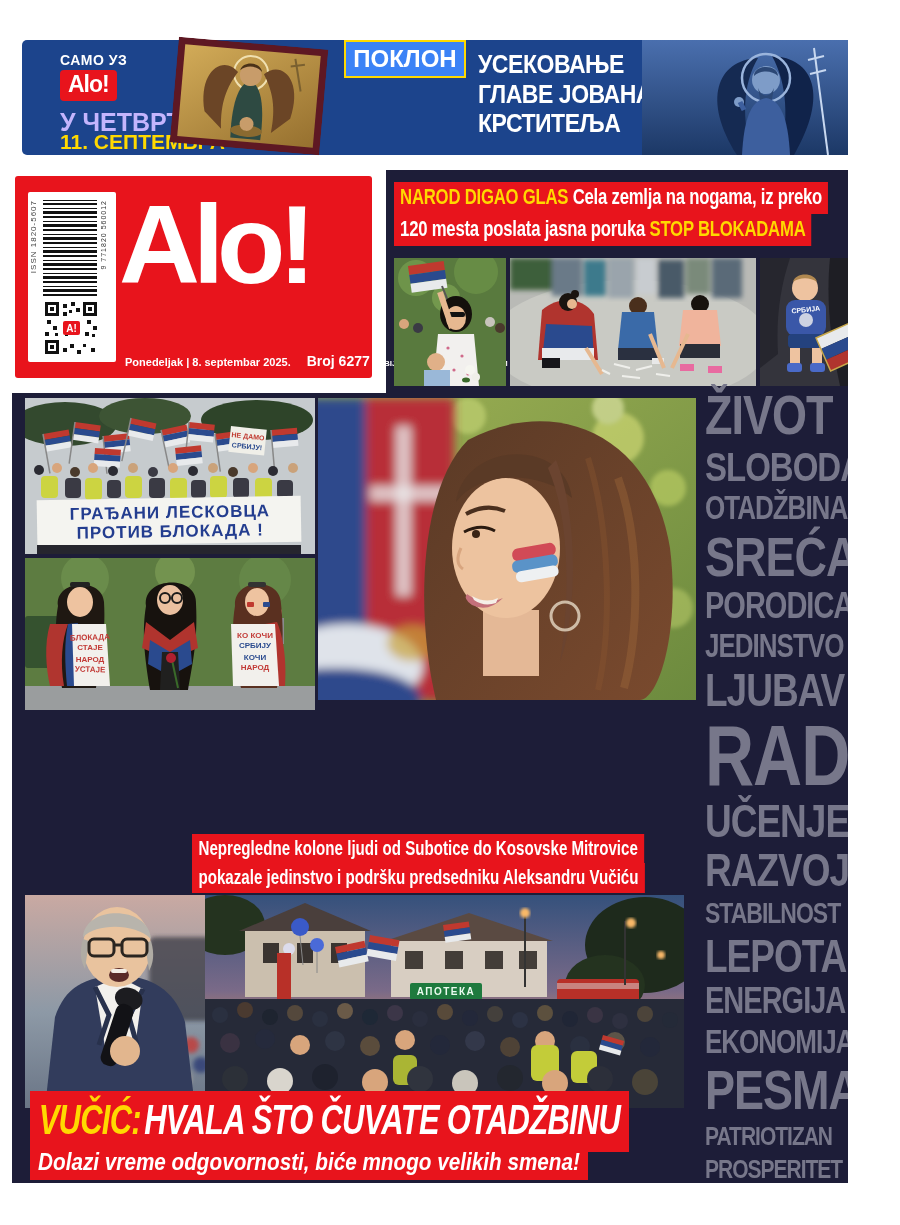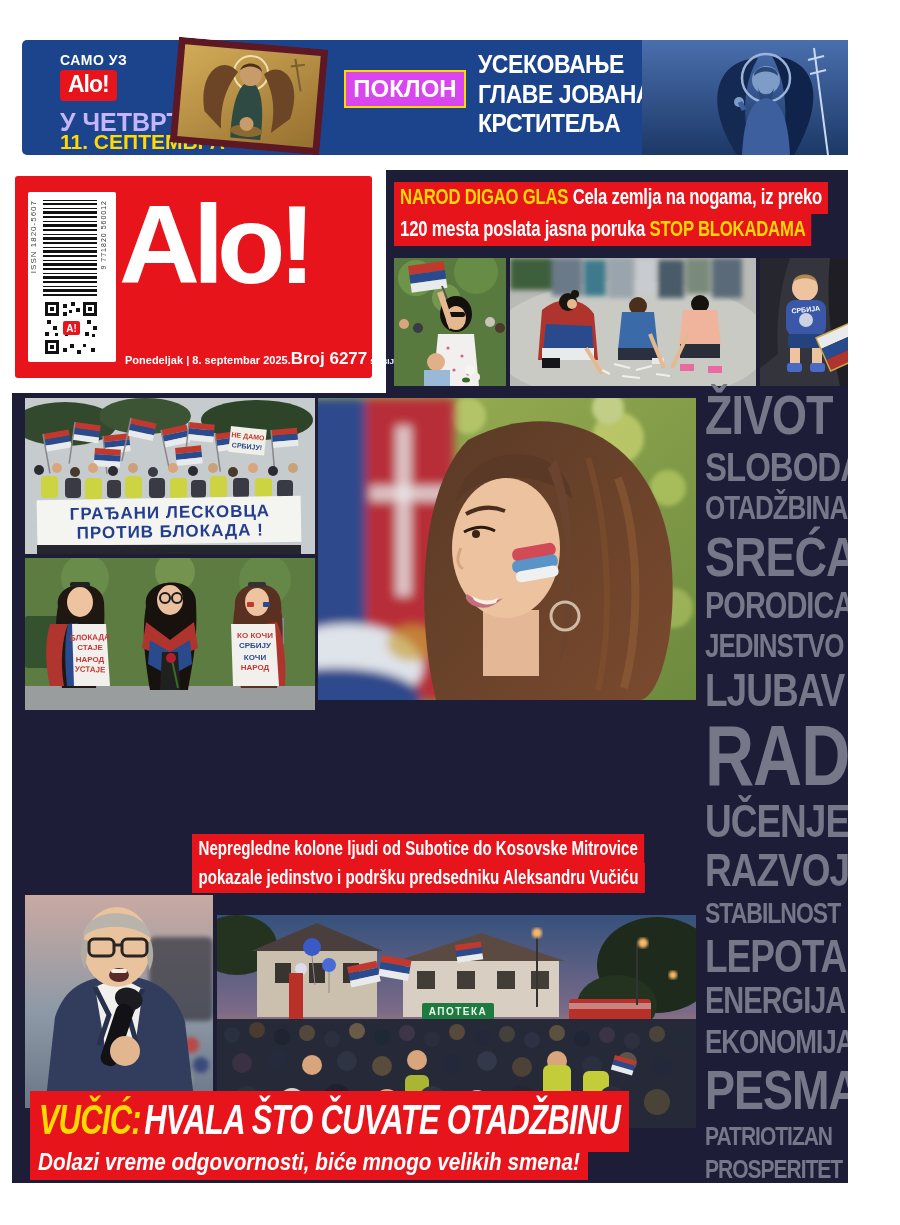--- a/index.html
+++ b/index.html
@@ -11,40 +11,40 @@
   svg text{font-family:"Liberation Sans",sans-serif;font-weight:bold;}
 
   
   .promo{left:22px;top:40px;width:856px;height:115px;background:#1c448c;border-radius:5px;}
   .promo .samo{left:38px;top:12px;color:#fff;font-size:14px;font-weight:bold;letter-spacing:.5px;}
   .promo .alobox{left:38px;top:30px;background:#e8141c;color:#fff;font-weight:bold;font-size:23px;
                  padding:1px 8px 3px;border-radius:4px;letter-spacing:-1px;}
   .promo .day{left:38px;top:68px;color:#c4b5fd;font-size:25px;font-weight:bold;}
   .promo .date{left:38px;top:90px;color:#ffd900;font-size:21px;font-weight:bold;}
   .promo .icon-left{left:152px;top:3px;width:150px;height:106px;transform:rotate(5deg);}
-  .promo .gift1{left:322px;top:30px;width:118px;height:34px;background:#d946ef;border:2px solid #ffd900;
+  .promo .gift1{left:322px;top:0;width:118px;height:34px;background:#3b82f6;border:2px solid #ffd900;
                 color:#fff;font-size:24px;font-weight:bold;display:flex;align-items:center;justify-content:center;}
   .promo .gift2{left:322px;top:60px;width:118px;height:34px;background:#ffd900;border:2px solid #e8141c;
                 color:#e8141c;font-size:24px;font-weight:bold;display:flex;align-items:center;justify-content:center;}
   .promo .ptitle{left:456px;top:10px;color:#fff;font-weight:bold;font-size:25px;line-height:1.18;
                  letter-spacing:-.5px;transform:scaleX(.92);transform-origin:left top;white-space:nowrap;}
   .promo .icon-right{right:0;top:0;width:236px;height:115px;border-radius:0 5px 5px 0;overflow:hidden;}
 
   
   .navy{left:12px;top:170px;width:851px;height:1013px;background:#1d1d38;}
   .mast-frame{left:12px;top:170px;width:374px;height:223px;background:#ffffff;}
   .masthead{left:15px;top:176px;width:357px;height:202px;background:#e8141c;border-radius:3px;}
   .barcode-panel{left:13px;top:16px;width:88px;height:170px;background:#fff;border-radius:2px;}
   .issn{left:1px;top:8px;font-size:8px;color:#444;writing-mode:vertical-rl;transform:rotate(180deg);letter-spacing:1px;}
   .bars{left:15px;top:8px;width:54px;height:96px;
         background:repeating-linear-gradient(0deg,#111 0 2px,#fff 2px 4px,#111 4px 7px,#fff 7px 9px,#111 9px 10px,#fff 10px 13px);}
   .bcnum{left:72px;top:8px;font-size:7px;color:#333;writing-mode:vertical-rl;transform:rotate(180deg);letter-spacing:1px;}
   .alo-logo{left:104px;top:2px;color:#fff;font-size:112px;font-weight:bold;letter-spacing:-7px;line-height:1.2;}
   .mastline{left:110px;bottom:9px;color:#fff;font-size:11px;font-weight:bold;white-space:nowrap;}
-  .mastline .issue{font-size:17px;text-align:right;}
+  .mastline .issue{font-size:14px;margin-left:16px;text-align:right;}
   .mastline .price{font-size:8px;font-weight:bold;}
 
   
   .kickline{position:absolute;background:#e8141c;color:#fff;font-weight:bold;font-size:22px;
             padding:2px 8px 4px;white-space:nowrap;transform:scaleX(.76);transform-origin:left top;letter-spacing:-.3px;}
   .yellow{color:#ffd900;}
 
   
   .headline{left:24px;top:700px;width:680px;height:128px;color:#fff;}
   .headline span{display:inline-block;white-space:nowrap;font-size:100px;font-weight:bold;letter-spacing:-5px;
@@ -597,21 +597,21 @@
       <ellipse cx="94" cy="80" rx="10" ry="7" fill="#5a2a28"></ellipse>
       <rect x="86" y="74" width="16" height="4" rx="2" fill="#f2ece4"></rect>
       <g transform="rotate(18 92 140)">
         <ellipse cx="92" cy="102" rx="14" ry="11" fill="#1c1c20"></ellipse>
         <rect x="83" y="108" width="18" height="64" rx="8" fill="#121216"></rect>
       </g>
       <circle cx="100" cy="156" r="15" fill="#e2b68e"></circle>
     </svg>
   </div>
 
-  <div class="photo" style="left:217px;top:895px;width:479px;height:213px;margin-top:20px;">
+  <div class="photo" style="left:205px;top:895px;width:479px;height:213px;">
     <svg viewBox="0 0 479 213" preserveAspectRatio="none">
       <defs>
           <linearGradient id="nsky" x1="0" y1="0" x2="0" y2="1">
         <stop offset="0" stop-color="#35517c"></stop>
             <stop offset=".45" stop-color="#7a6a88"></stop>
             <stop offset=".72" stop-color="#d88f56"></stop>
           </linearGradient>
         <filter id="bl2c">
             <feGaussianBlur stdDeviation="1.6"></feGaussianBlur>
           </filter>

